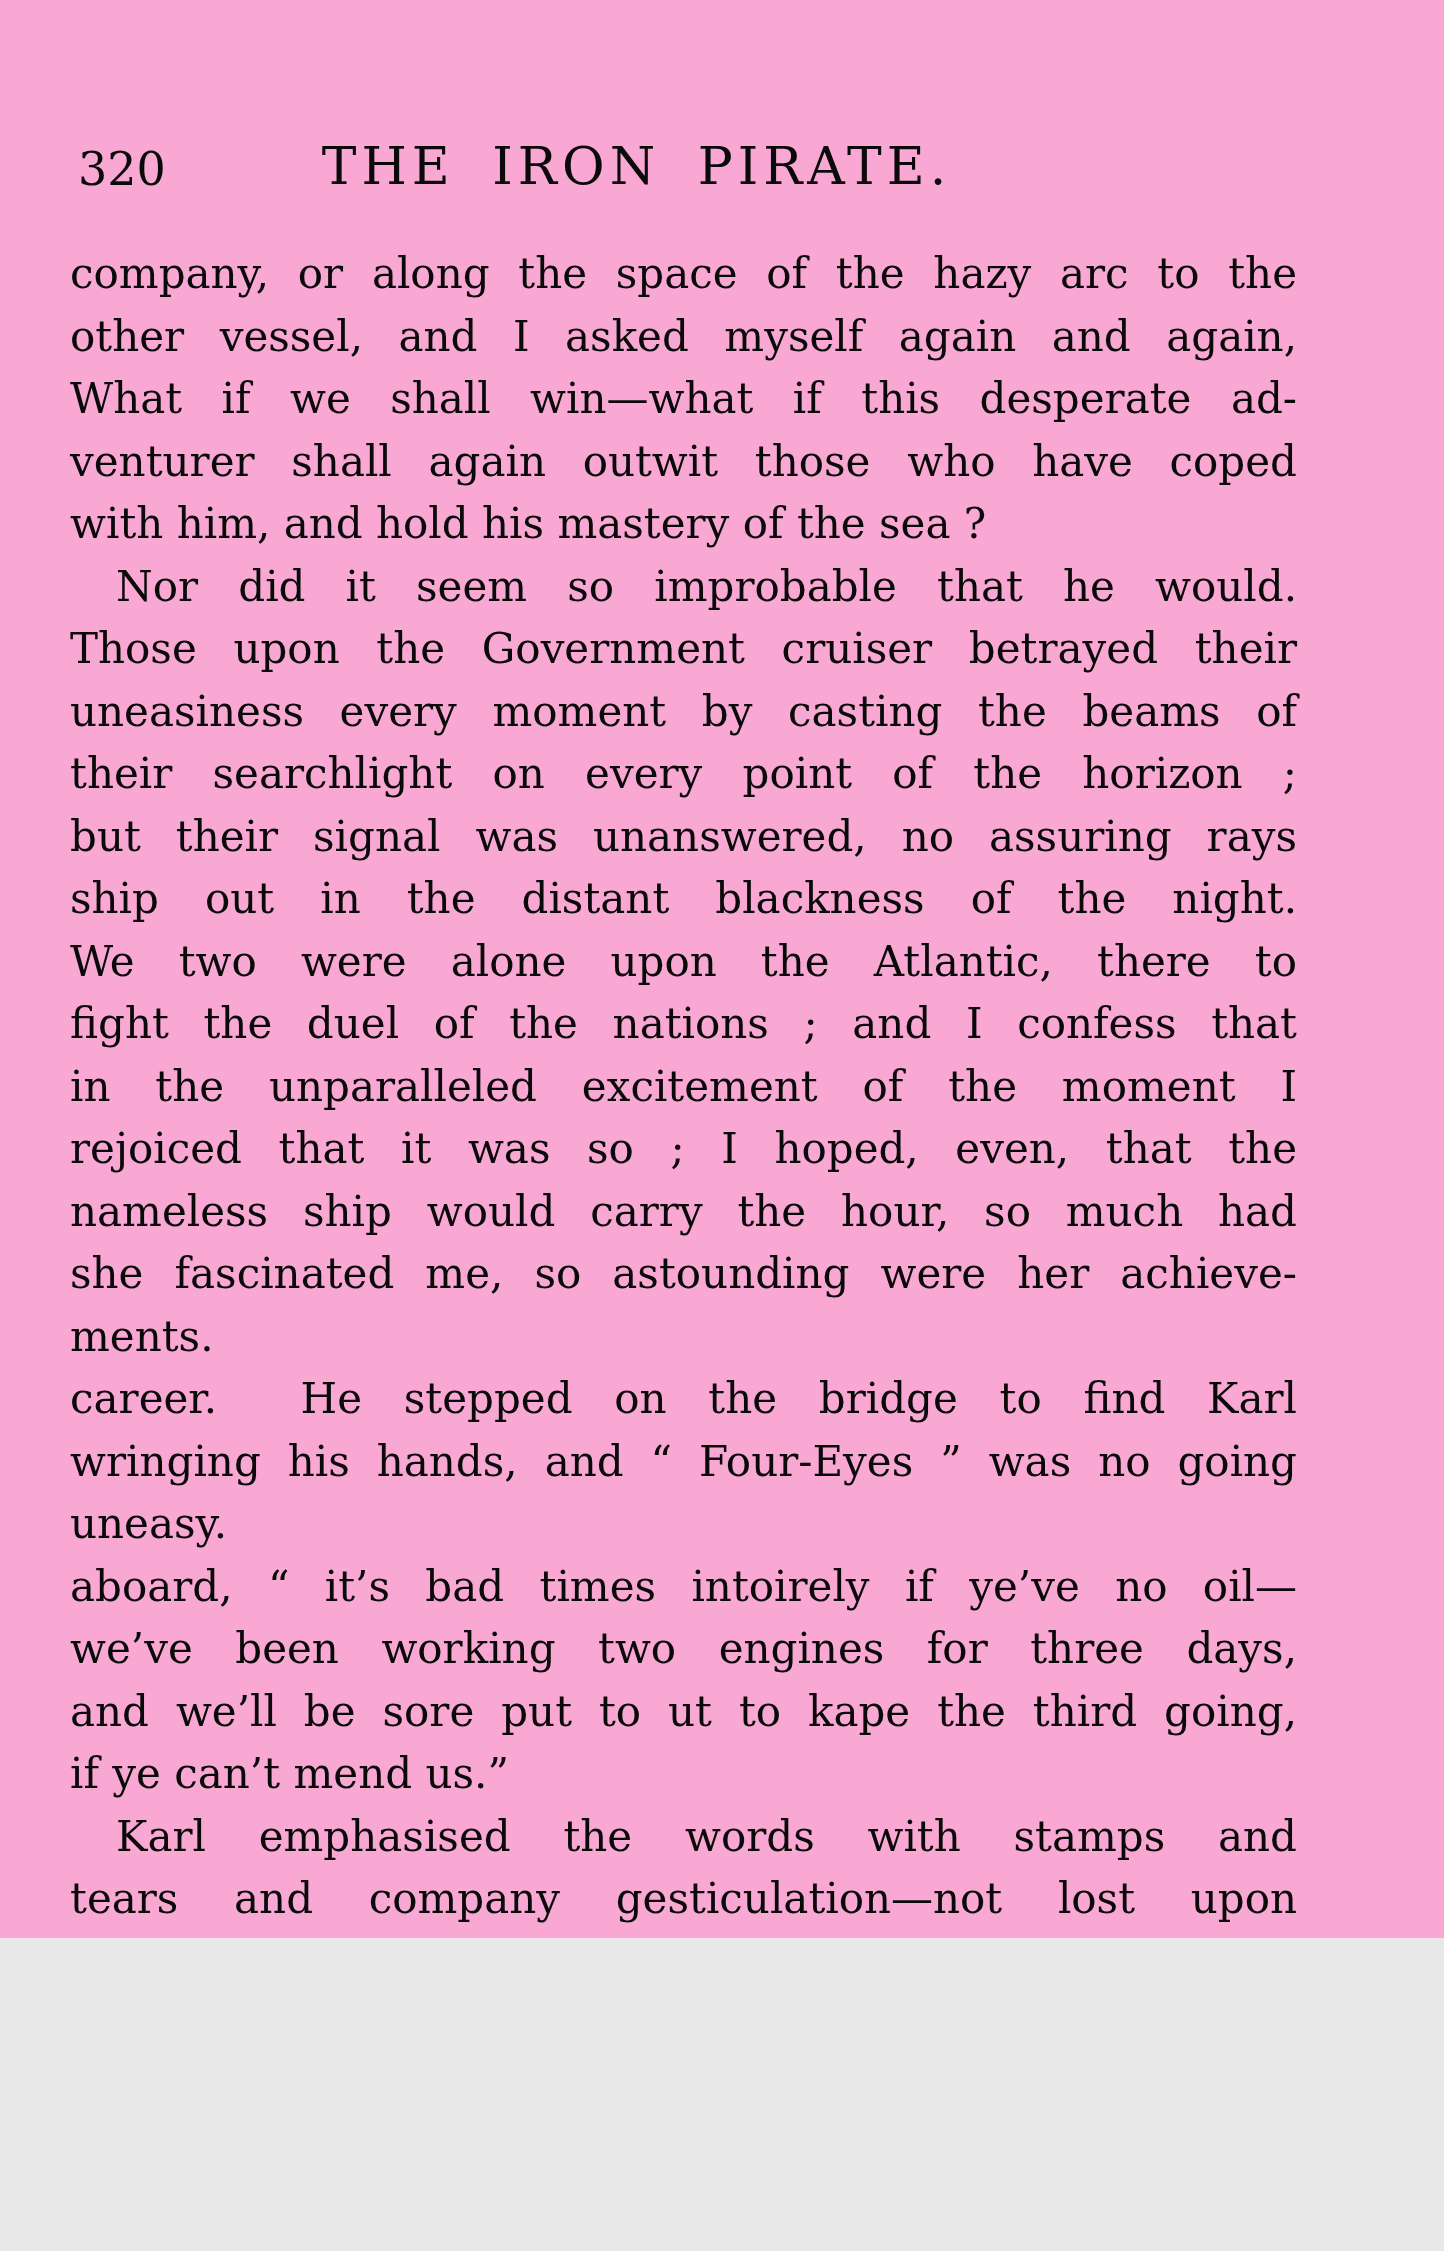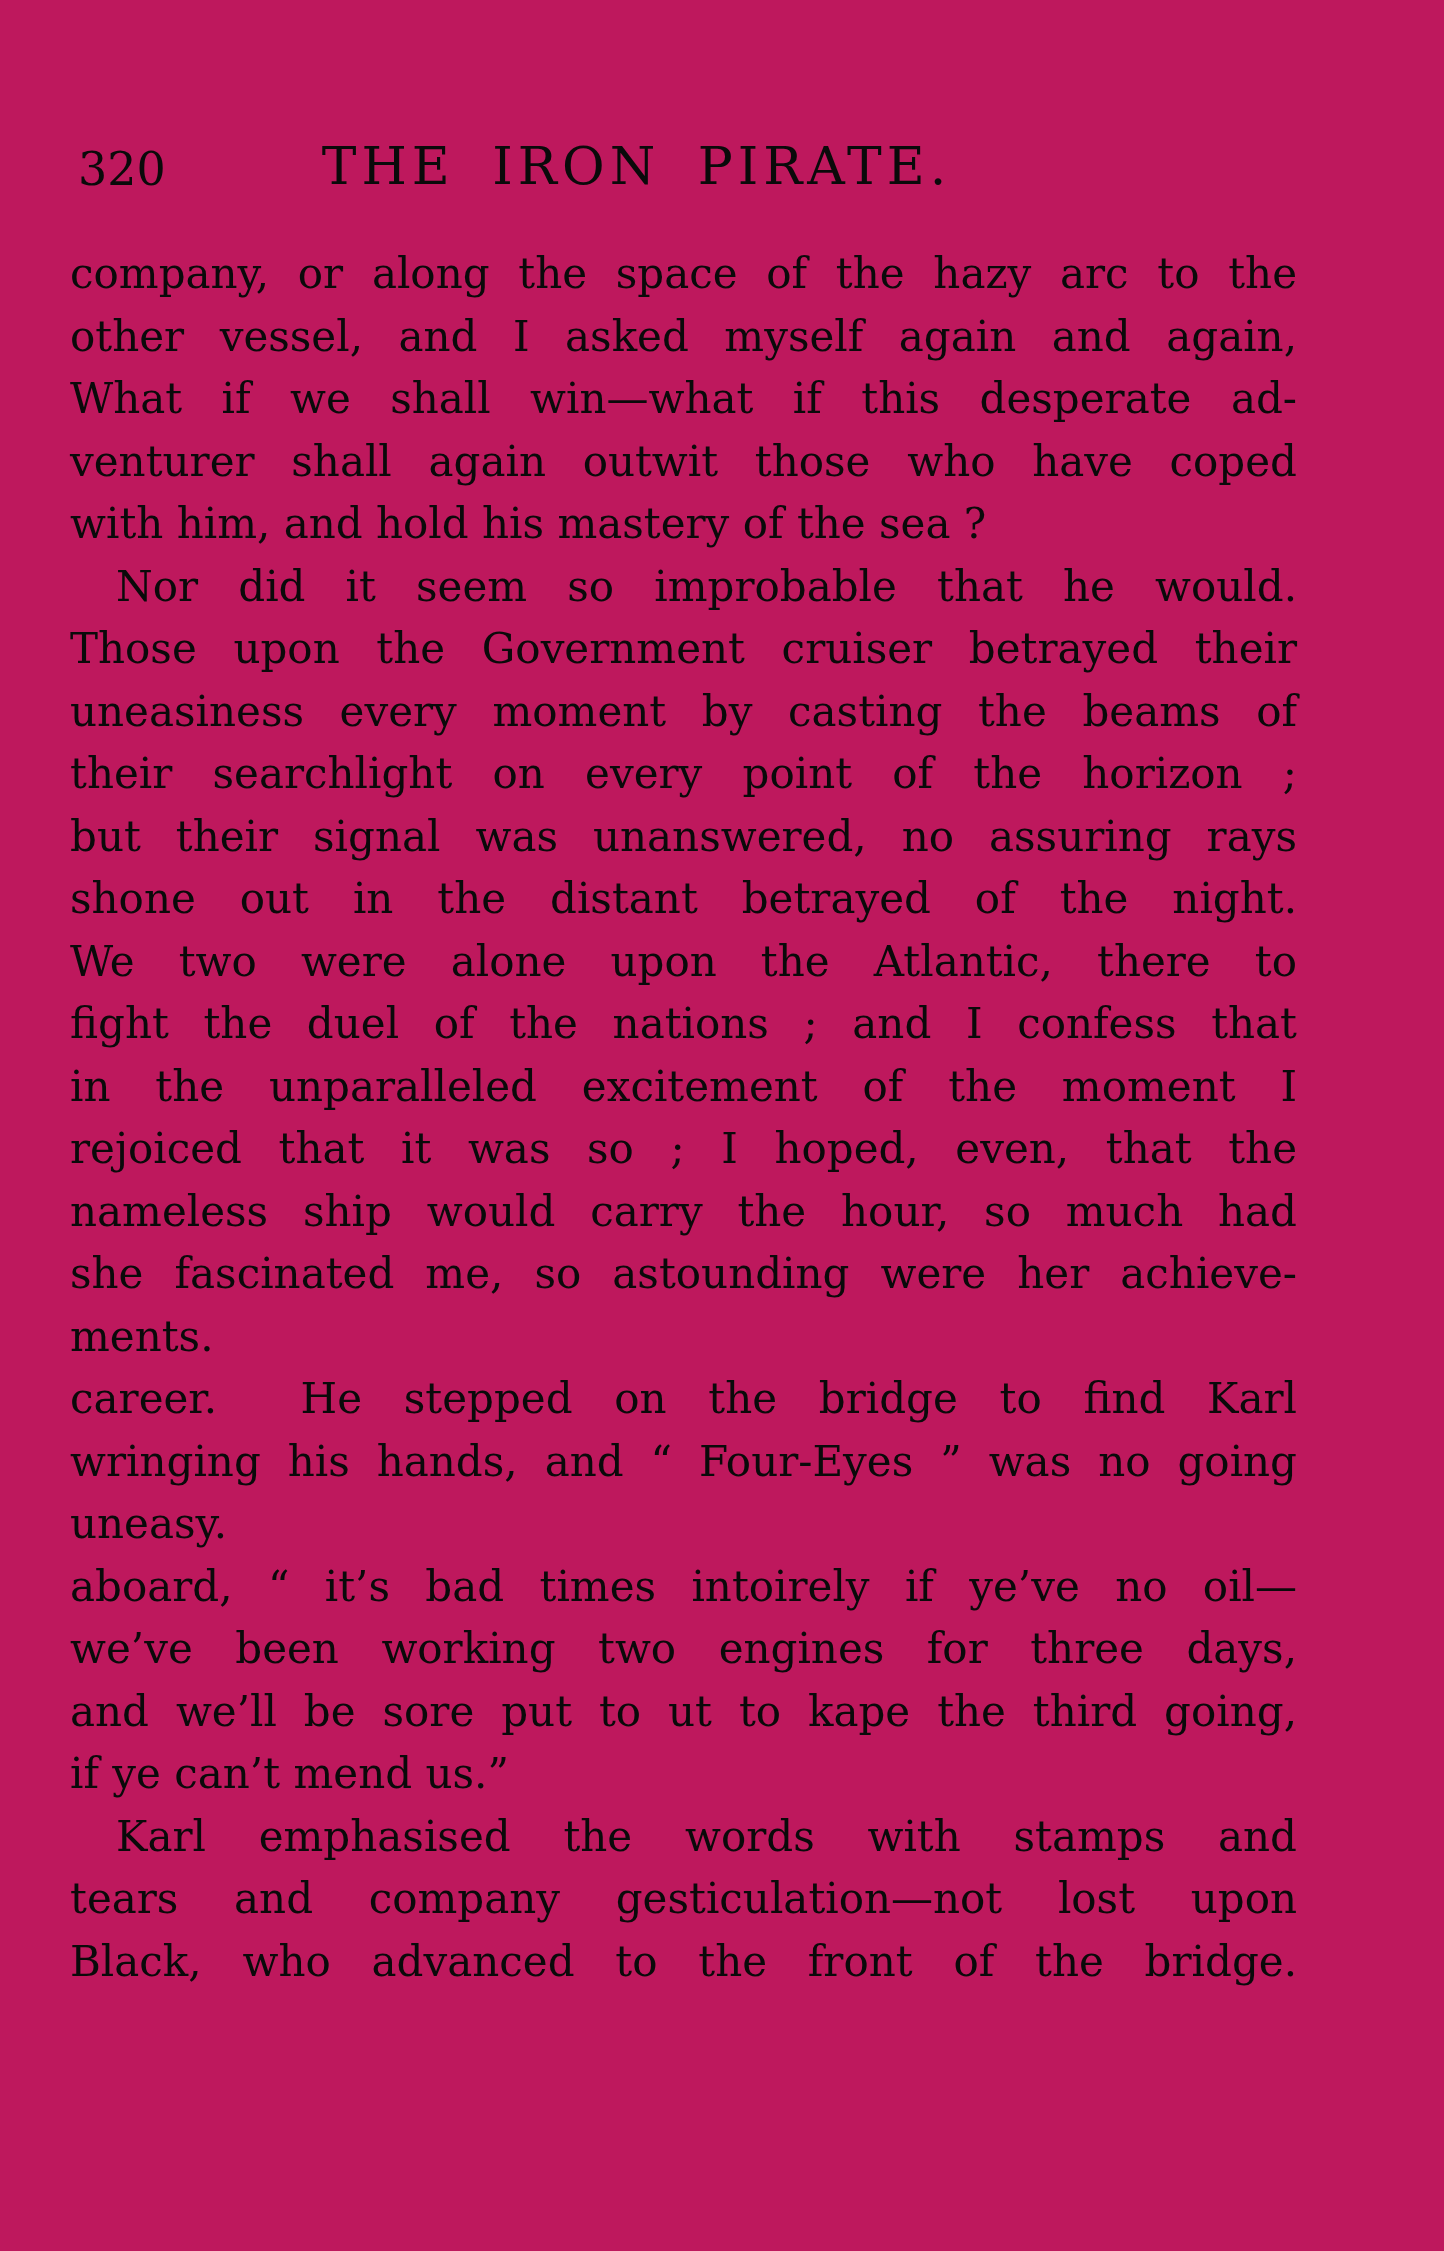--- a/index.html
+++ b/index.html
@@ -3,22 +3,22 @@
 <meta charset="utf-8">
 <style>
   html, body {
     margin: 0;
     padding: 0;
     background: #e8e8e8;
   }
   .page {
     position: relative;
     width: 1444px;
-    height: 2251px;
-    background: #be185d;
+    height: 1938px;
+    background: #f9a8d4;
     color: #0a0a0a;
     font-family: "DejaVu Serif", "Liberation Serif", serif;
     overflow: hidden;
   }
   .header {
     position: absolute;
     top: 137px;
     left: 78px;
     width: 1227px;
     height: 70px;
@@ -73,21 +73,21 @@
       <div class="line j">company, or along the space of the hazy arc to the</div>
       <div class="line j">other vessel, and I asked myself again and again,</div>
       <div class="line j">What if we shall win—what if this desperate ad-</div>
       <div class="line j">venturer shall again outwit those who have coped</div>
       <div class="line">with him, and hold his mastery of the sea ?</div>
       <div class="line j ind">Nor did it seem so improbable that he would.</div>
       <div class="line j">Those upon the Government cruiser betrayed their</div>
       <div class="line j">uneasiness every moment by casting the beams of</div>
       <div class="line j">their searchlight on every point of the horizon ;</div>
       <div class="line j">but their signal was unanswered, no assuring rays</div>
-      <div class="line j">shone out in the distant betrayed of the night.</div>
+      <div class="line j">ship out in the distant blackness of the night.</div>
       <div class="line j">We two were alone upon the Atlantic, there to</div>
       <div class="line j">fight the duel of the nations ; and I confess that</div>
       <div class="line j">in the unparalleled excitement of the moment I</div>
       <div class="line j">rejoiced that it was so ; I hoped, even, that the</div>
       <div class="line j">nameless ship would carry the hour, so much had</div>
       <div class="line j">she fascinated me, so astounding were her achieve-</div>
       <div class="line">ments.</div>
       <div class="line j">career.&nbsp; He stepped on the bridge to find Karl</div>
       <div class="line j">wringing his hands, and “ Four-Eyes ” was no going</div>
       <div class="line">uneasy.</div>

